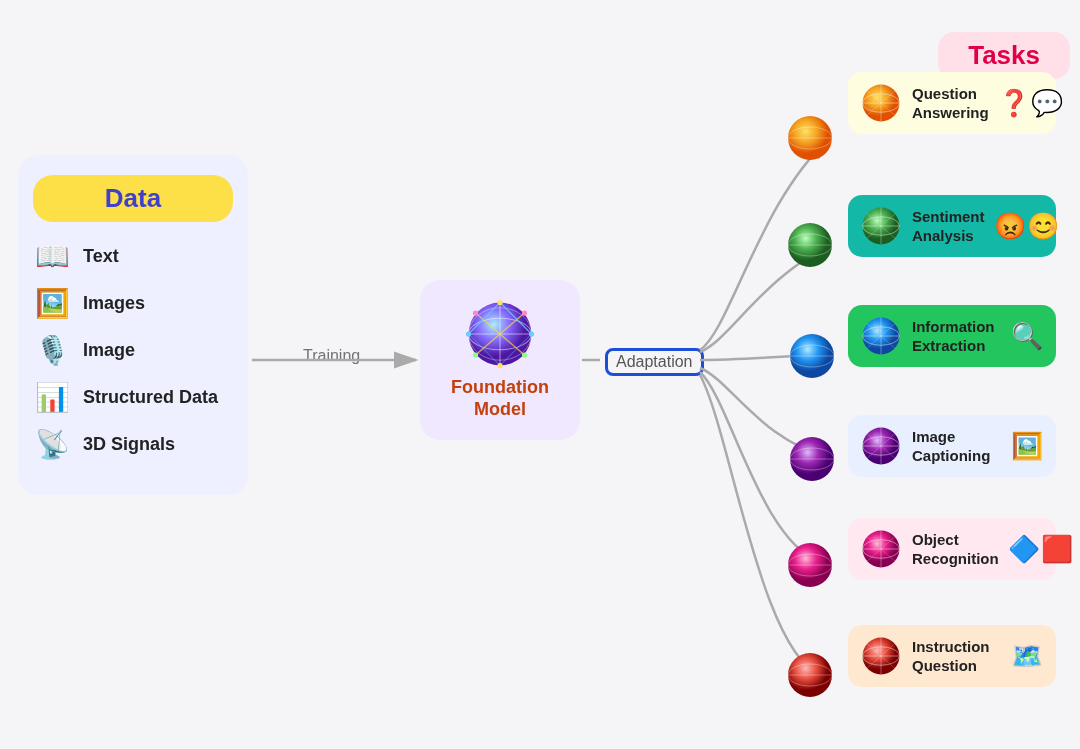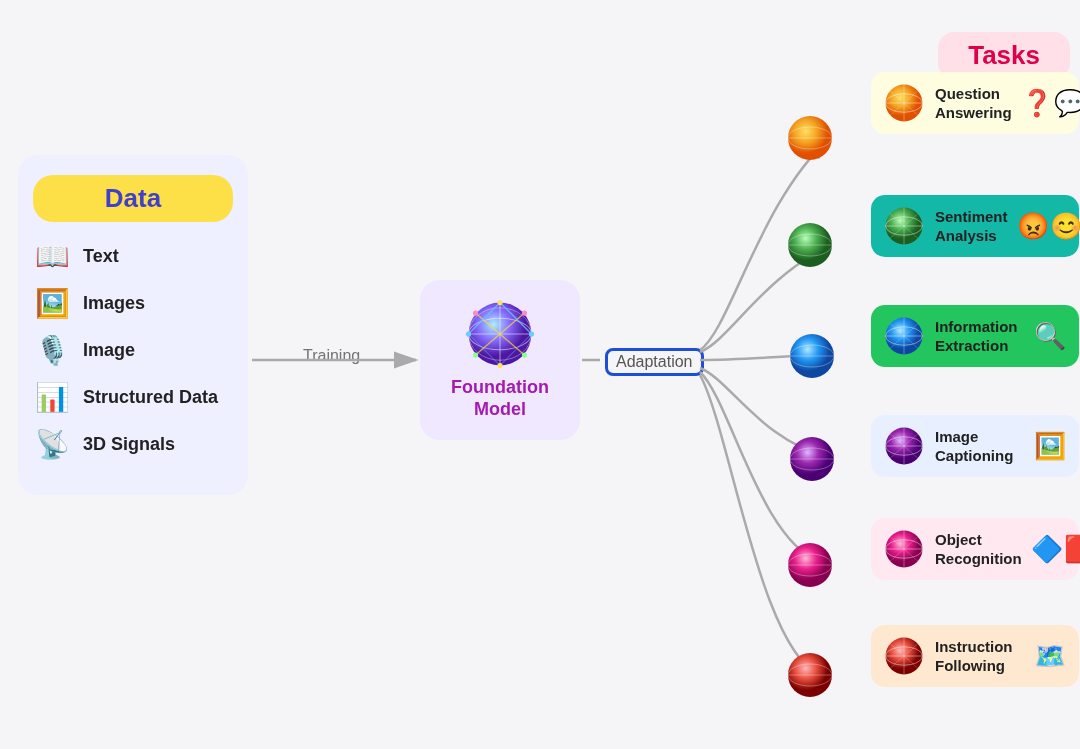--- a/index.html
+++ b/index.html
@@ -64,21 +64,21 @@
       flex-direction: column;
       align-items: center;
       justify-content: center;
       gap: 8px;
     }
     .foundation-globe {
       width: 70px;
       height: 70px;
     }
     .foundation-label {
-      color: #a21caf;
+      color: #c2410c;
       font-size: 18px;
       font-weight: bold;
       text-align: center;
       line-height: 1.2;
     }
 
     
     .training-label {
       position: absolute;
       left: 295px;
@@ -114,21 +114,21 @@
     }
     .tasks-box span {
       color: #e0004a;
       font-size: 26px;
       font-weight: bold;
     }
 
     
     .task-card {
       position: absolute;
-      right: 1px;
+      right: 24px;
       border-radius: 14px;
       display: flex;
       align-items: center;
       padding: 10px 12px;
       gap: 10px;
       width: 208px;
     }
     .task-card .task-globe {
       width: 42px;
       height: 42px;
@@ -348,21 +348,21 @@
         <stop offset="100%" stop-color="#7b0000"></stop>
       </radialGradient>
     </defs>
     <circle cx="25" cy="25" r="22" fill="url(#if-g)"></circle>
     <ellipse cx="25" cy="25" rx="22" ry="11" fill="none" stroke="rgba(255,255,255,0.5)" stroke-width="1"></ellipse>
     <line x1="3" y1="25" x2="47" y2="25" stroke="rgba(255,255,255,0.5)" stroke-width="1"></line>
     <line x1="25" y1="3" x2="25" y2="47" stroke="rgba(255,255,255,0.4)" stroke-width="1"></line>
     <line x1="8" y1="10" x2="42" y2="40" stroke="rgba(255,255,255,0.3)" stroke-width="0.8"></line>
     <line x1="42" y1="10" x2="8" y2="40" stroke="rgba(255,255,255,0.3)" stroke-width="0.8"></line>
   </svg>
-  <span class="task-text">Instruction Following</span>
+  <span class="task-text">Instruction Question</span>
   <span class="task-emoji">🗺️</span>
 </div>
 
 <svg class="arrows-svg" viewBox="0 0 1080 749">
   <defs>
     <marker id="arrowhead" markerWidth="10" markerHeight="7" refX="9" refY="3.5" orient="auto">
       <polygon points="0 0, 10 3.5, 0 7" fill="#aaaaaa"></polygon>
     </marker>
   </defs>
 

